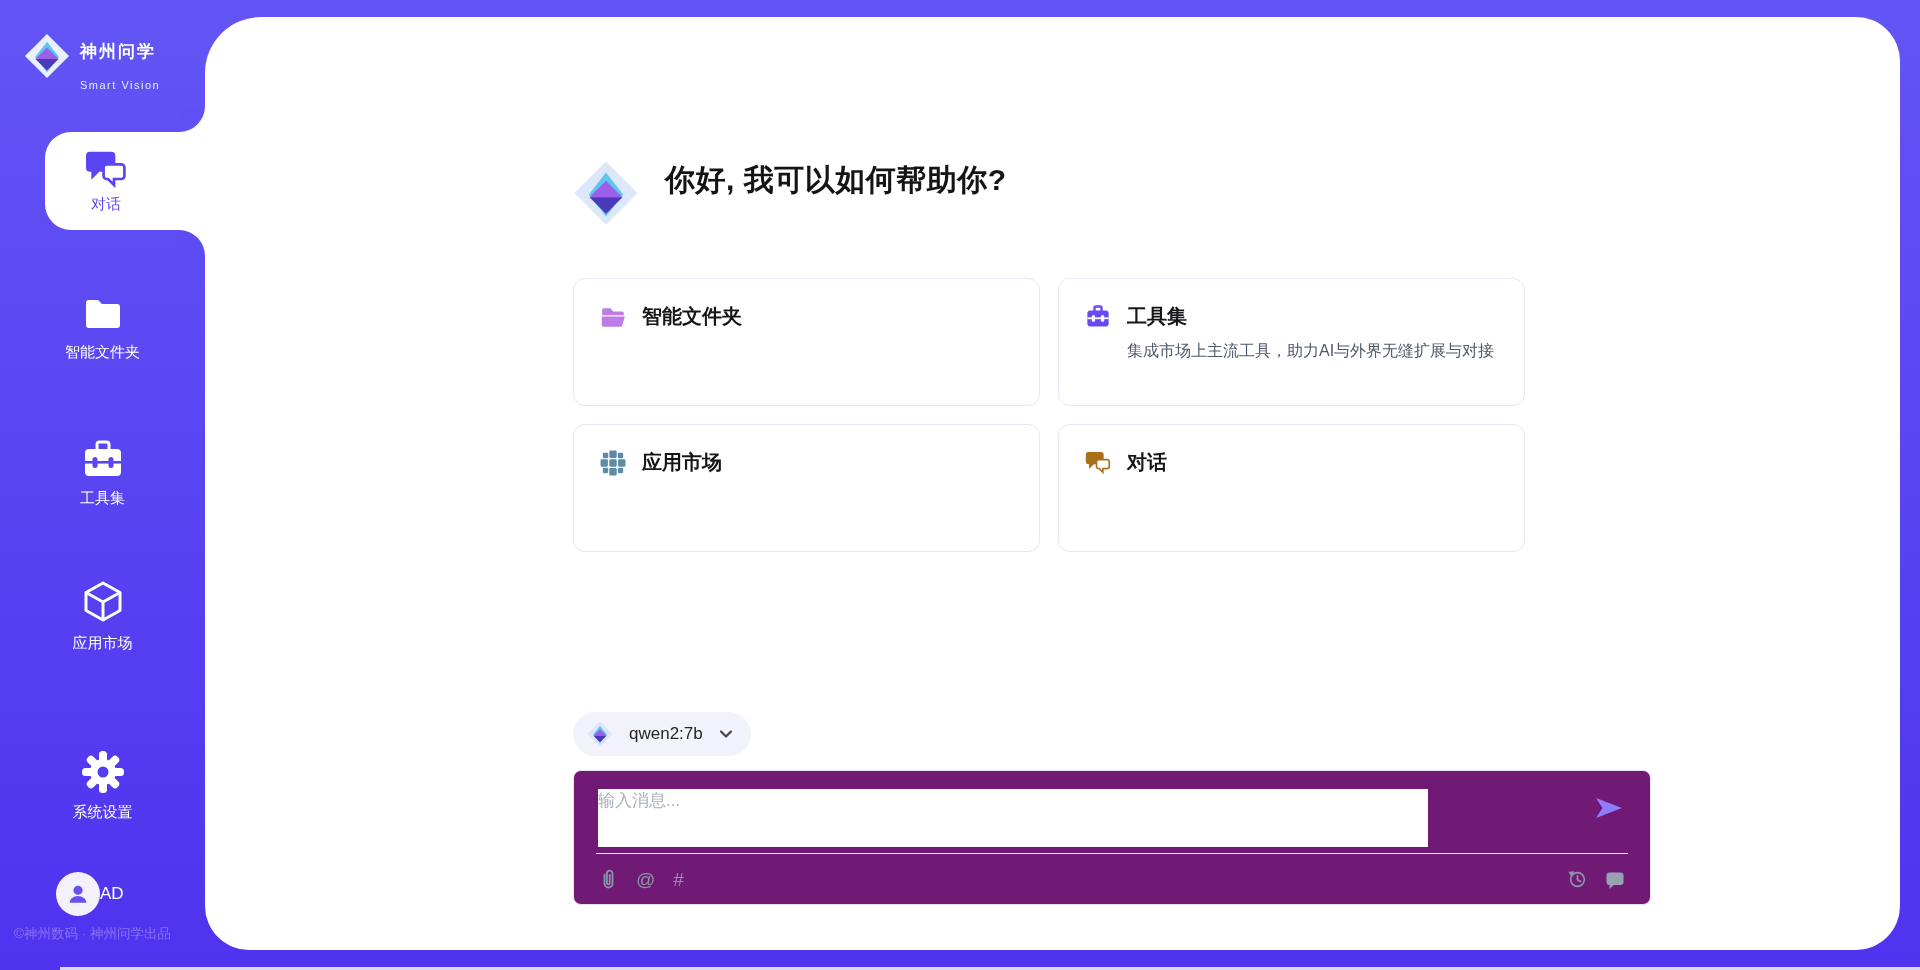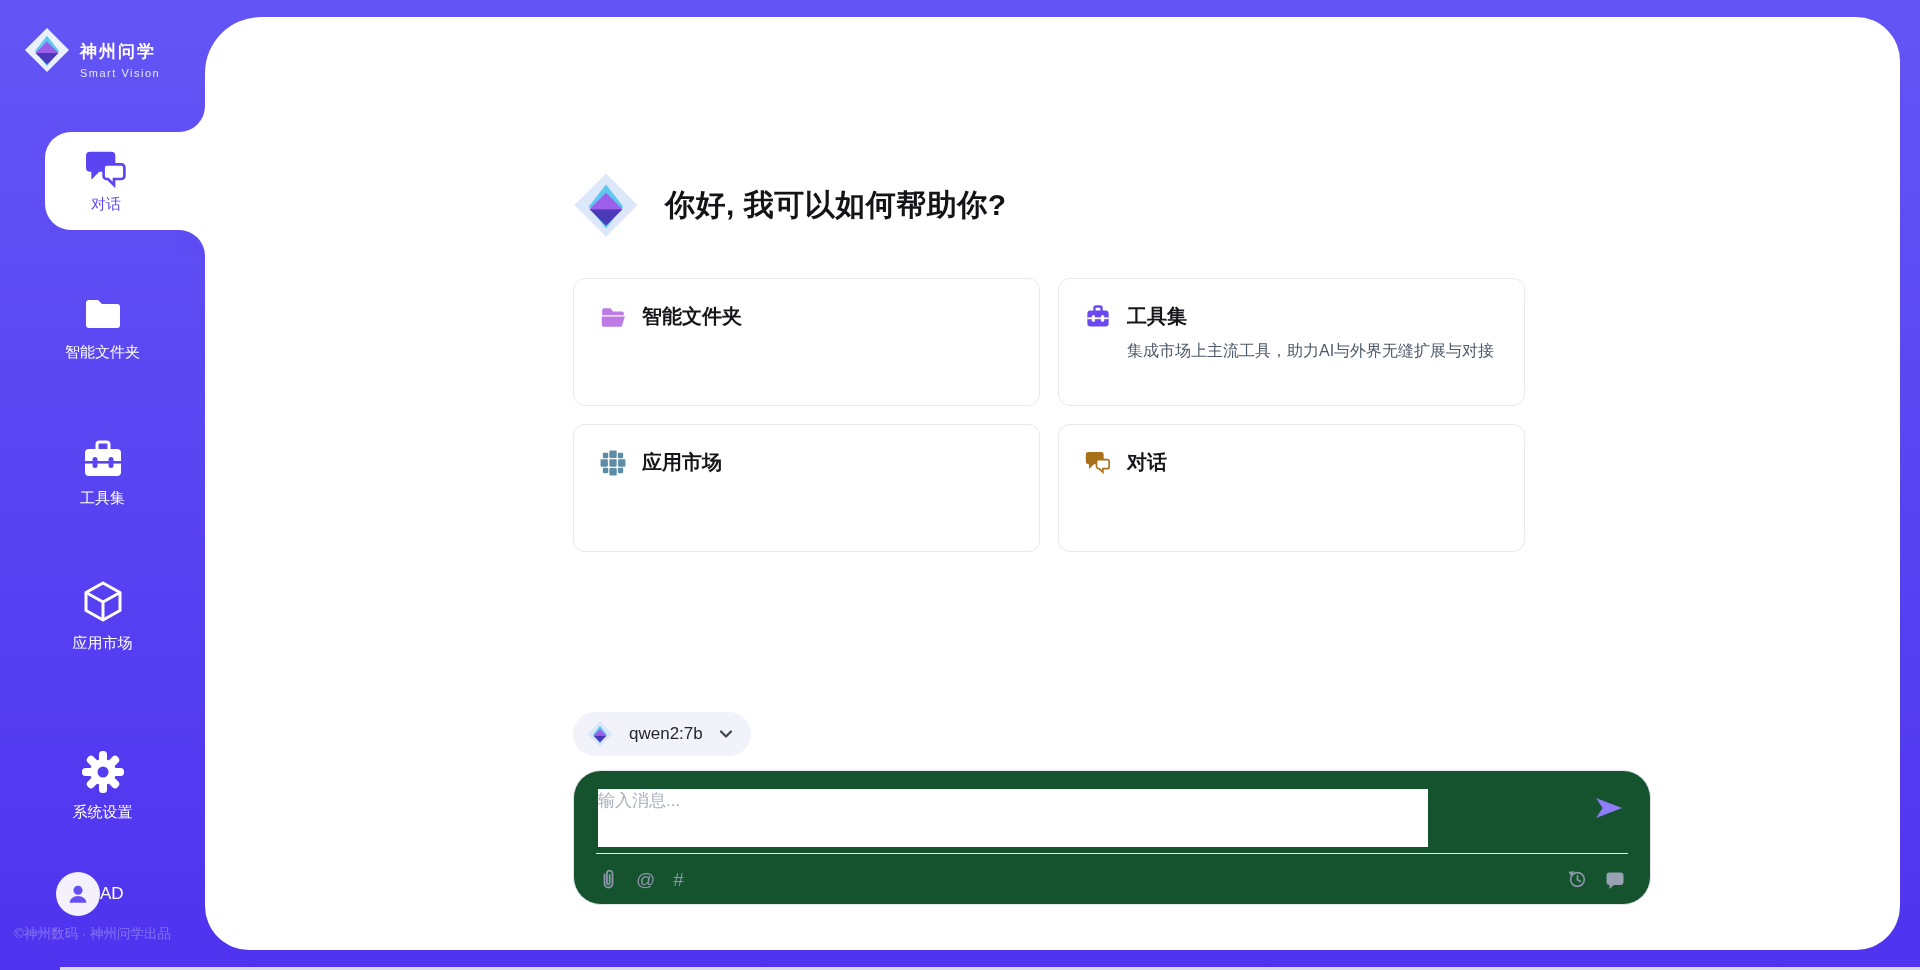--- a/index.html
+++ b/index.html
@@ -10,21 +10,21 @@
     font-family: "Liberation Sans", sans-serif;
   }
   
   .panel {
     position:absolute; left:205px; top:17px; width:1695px; height:933px;
     background:#fff; border-radius:56px 44px 44px 44px; z-index:1;
   }
   
   .logo { position:absolute; left:24px; top:20px; display:flex; align-items:center; gap:10px; z-index:3; }
   .logo-text .cn { color:#fff; font-size:17px; font-weight:700; letter-spacing:2px;margin-top:20px; }
-  .logo-text .en { color:#e7e9ff; font-size:11px; letter-spacing:1.5px; margin-top:4px; }
+  .logo-text .en { color:#e7e9ff; font-size:11px; letter-spacing:1.5px; margin-top:16px; }
 
   .nav-item {
     position:absolute; left:0; width:205px; height:76px; z-index:3;
     display:flex; flex-direction:column; align-items:center; justify-content:center; gap:9px;
     color:#fff; font-size:15px; cursor:pointer;
   }
   .tab-active {
     position:absolute; left:45px; top:132px; width:160px; height:98px; z-index:2;
     background:#fff; border-radius:26px 0 0 26px;
     display:flex; flex-direction:column; align-items:center; justify-content:center; gap:6px;
@@ -37,41 +37,41 @@
   .fillet.bottom::after { content:''; position:absolute; inset:0; background:#5D4BF3; border-top-right-radius:26px; }
 
   .user-row { position:absolute; left:56px; top:872px; display:flex; align-items:center; gap:0; z-index:3; cursor:pointer; }
   .avatar { width:44px; height:44px; border-radius:50%; background:#F4F1FD; display:flex; align-items:center; justify-content:center; }
   .user-name { color:#fff; font-size:17px; }
   .side-footer { position:absolute; left:14px; top:925px; color:rgba(255,255,255,.30); font-size:13.5px; white-space:nowrap; z-index:3;text-align:center; }
   .bottom-strip { position:absolute; left:60px; right:0; bottom:0; height:3px; background:#d9dae3; z-index:4; }
 
   
   .content { position:absolute; left:368px; top:143px; width:952px; }
-  .greeting { position:absolute; top:0; left:0; height:90px; display:flex; align-items:center; gap:26px; }
+  .greeting { position:absolute; top:0; left:0; height:90px; display:flex; gap:26px; }
   .greeting h1 { font-size:30px; font-weight:700; color:#141418; letter-spacing:.5px; }
 
   .cards { position:absolute; top:118px; left:0; display:grid; grid-template-columns:467px 467px; gap:18px; }
   .card {
     height:128px; background:#fff; border:1px solid #E6E8F2; border-radius:12px;
     padding:24px 26px; cursor:pointer;
   }
   .card-head { display:flex; align-items:center; gap:16px; }
   .card-title { font-size:20px; font-weight:700; color:#16161a; }
   .card-desc { margin:9px 0 0 42px; font-size:16px; color:#4E5969; line-height:1.5; }
 
   .model-pill {
     position:absolute; top:552px; left:0; height:44px; display:inline-flex; align-items:center; gap:16px;
     background:#F2F3FA; border-radius:22px; padding:0 18px 0 14px; cursor:pointer;
   }
   .model-name { font-size:17px; color:#26262b; }
 
   .composer {
     position:absolute; top:610px; left:0; width:1078px; height:135px;
-    background:#14532d; border:1.5px solid #E4E4F1; border-radius:28px;
+    background:#701a75; border:1.5px solid #E4E4F1; border-radius:8px;
   }
   .composer textarea {
     position:absolute; left:24px; top:18px; width:830px; height:58px;
     border:none; outline:none; resize:none; font-family:"Liberation Sans",sans-serif;
     font-size:17px; color:#333;
   }
   .composer textarea::placeholder { color:#A8B0BE; }
   .send-btn { position:absolute; right:26px; top:24px; cursor:pointer; }
   .composer-divider { position:absolute; left:22px; right:22px; top:82px; height:1px; background:#EDEEF4; }
   .composer-toolbar { position:absolute; left:24px; right:24px; top:92px; height:32px; display:flex; align-items:center; justify-content:space-between; }

